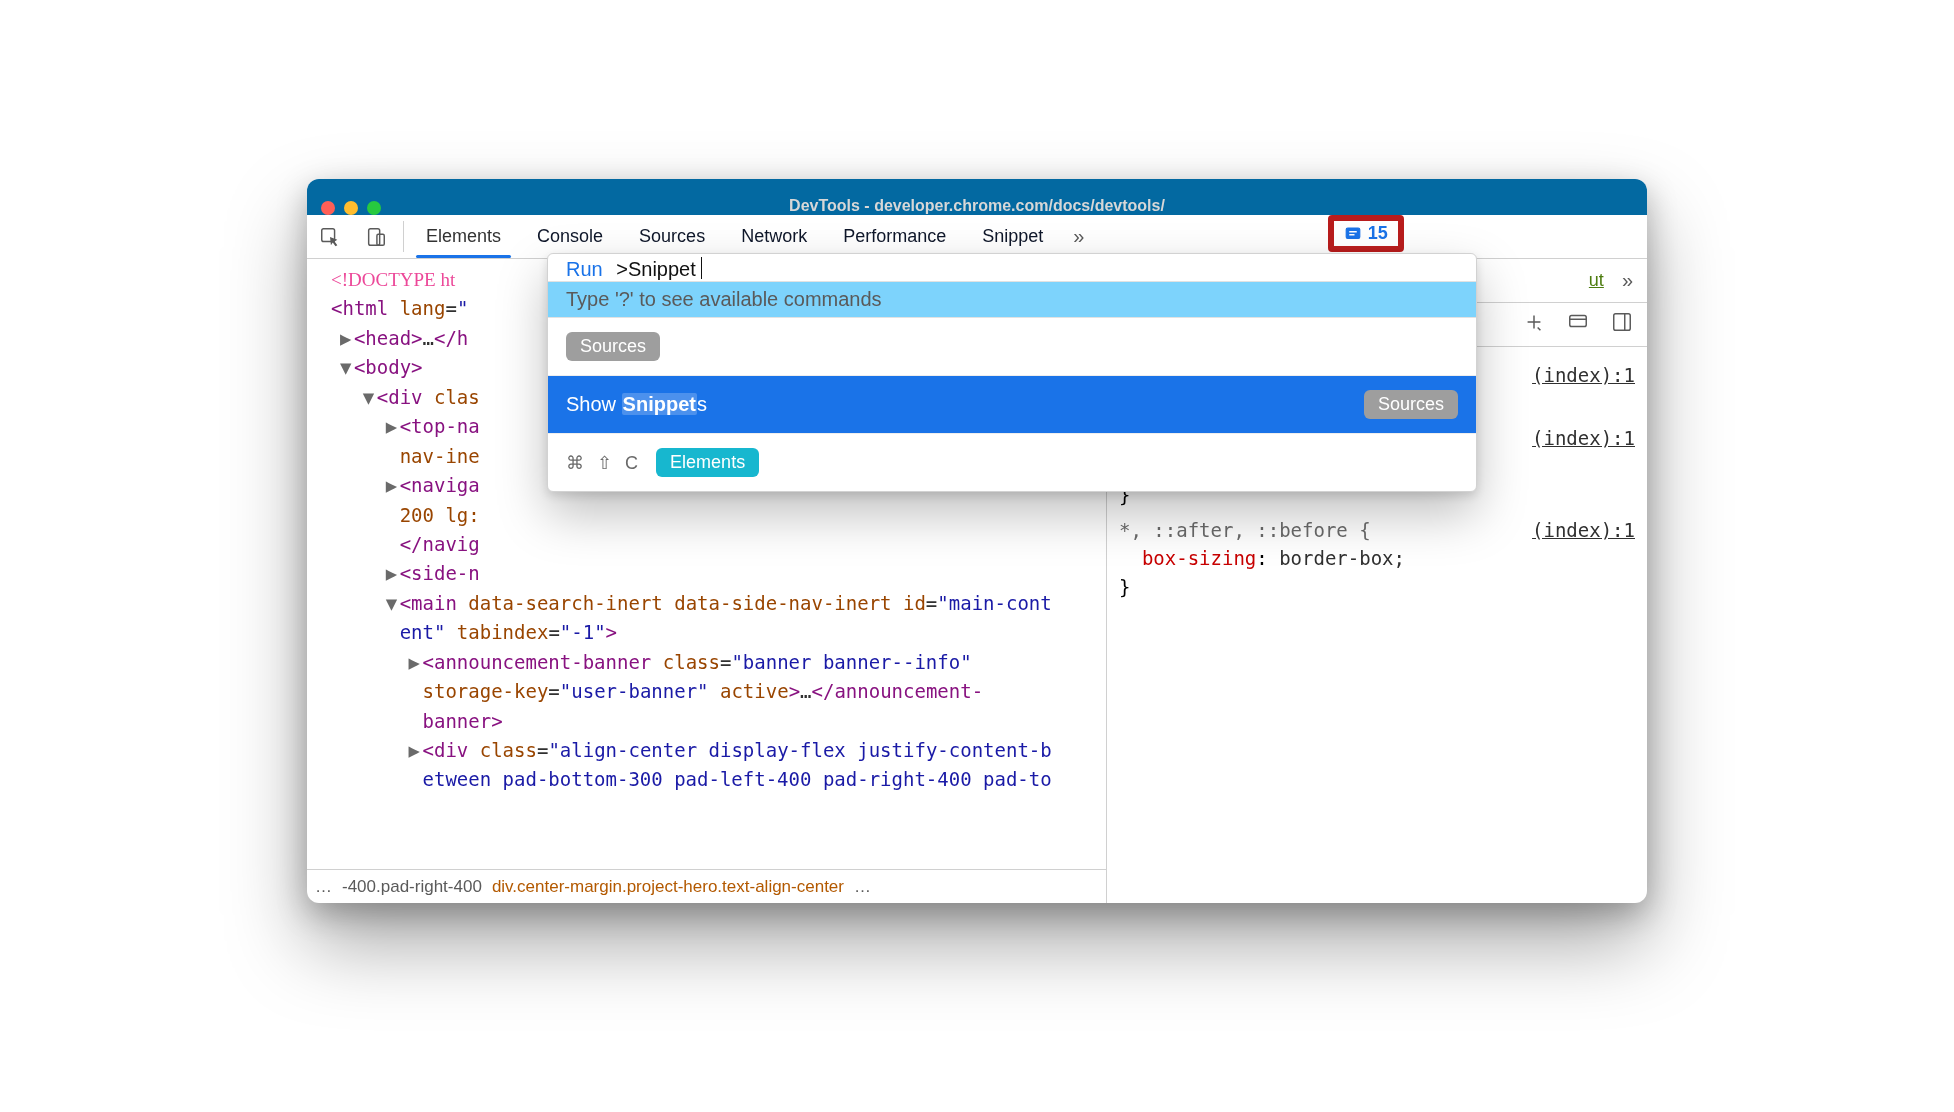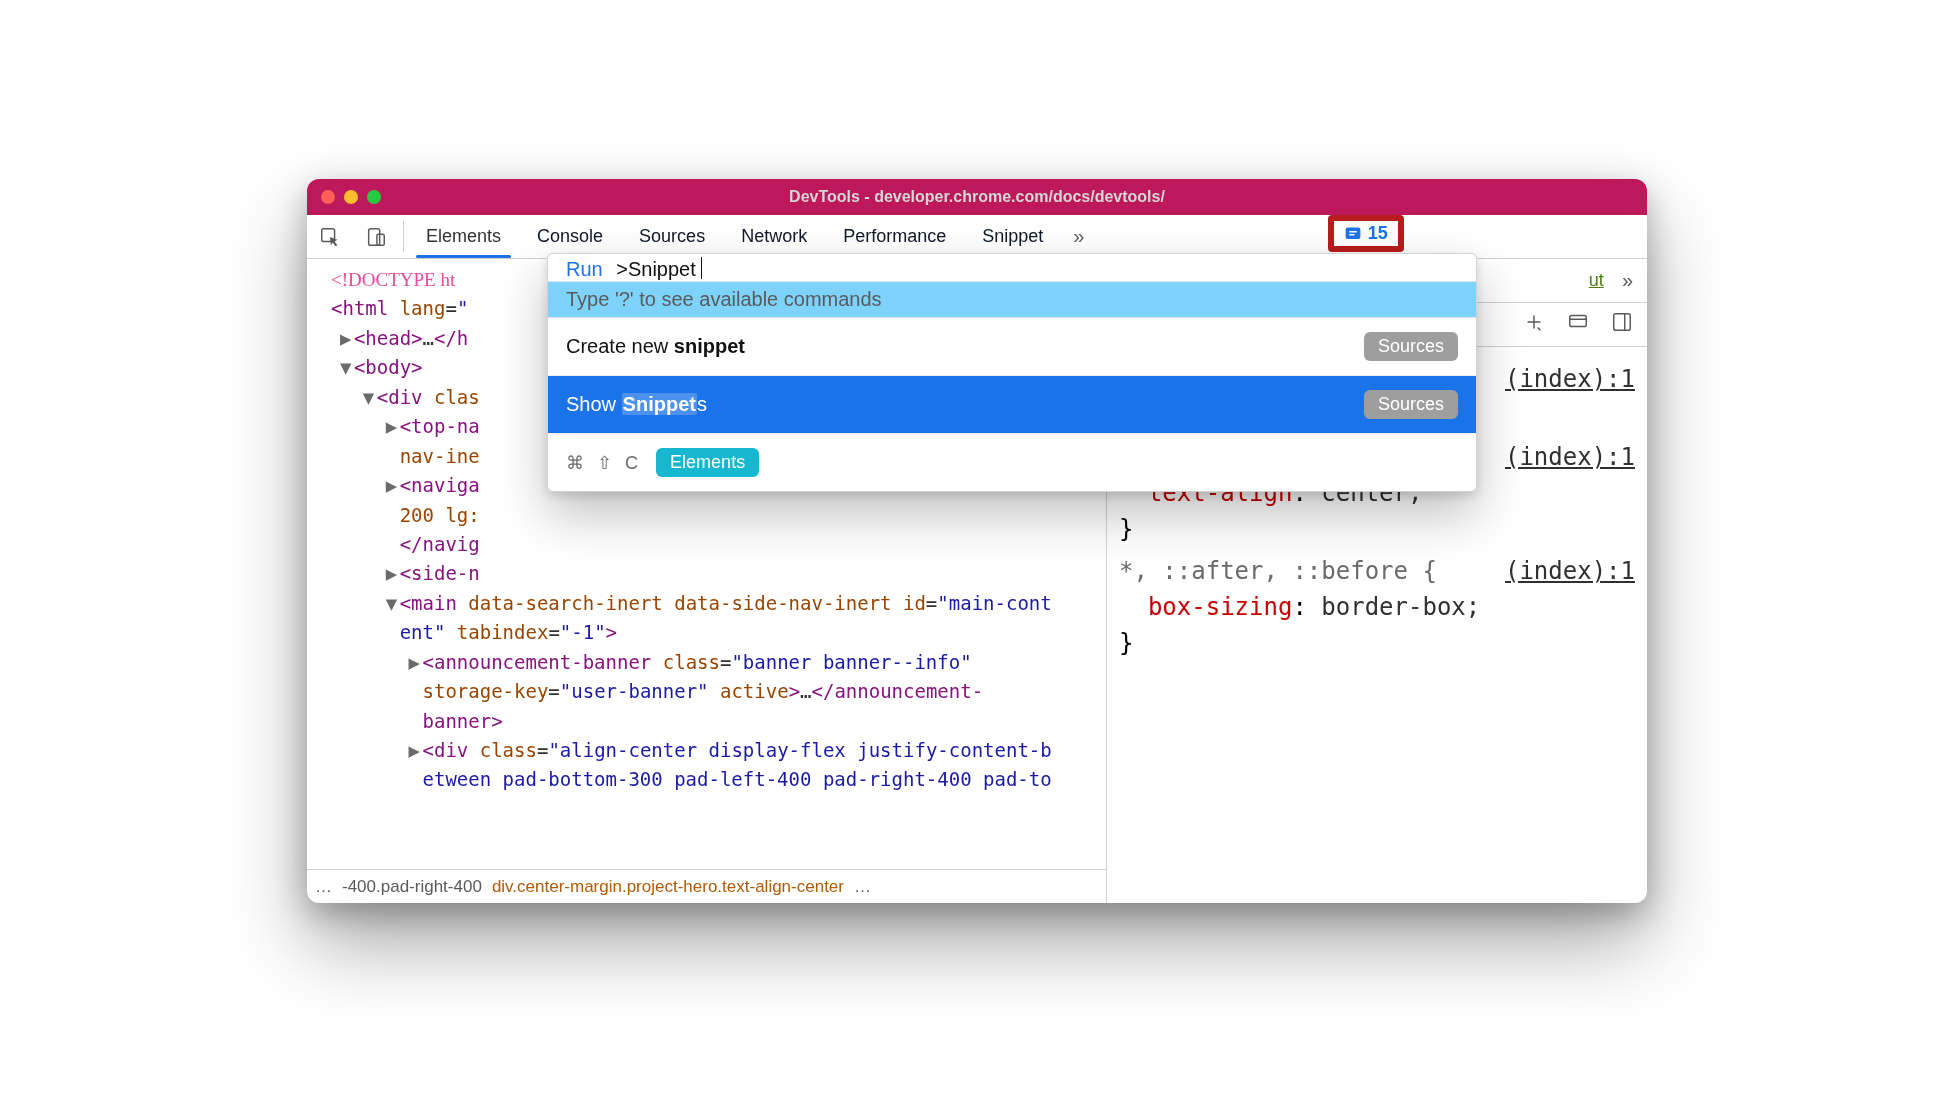--- a/index.html
+++ b/index.html
@@ -22,23 +22,23 @@
     background: #fff;
     border-radius: 12px;
     box-shadow: 0 40px 80px rgba(0,0,0,.35), 0 10px 30px rgba(0,0,0,.25);
     overflow: hidden;
     display: flex;
     flex-direction: column;
   }
   
   .titlebar {
     height: 36px;
-    background: #be185d;
+    background: #0369a1;
     display: flex;
-    align-items: center;
+    align-items: flex-end;
     padding: 0 14px;
     position: relative;
   }
   .traffic { display: flex; gap: 9px; }
   .dot { width: 14px; height: 14px; border-radius: 50%; }
   .dot.red { background:#ff5f56; }
   .dot.yellow { background:#ffbd2e; }
   .dot.green { background:#27c93f; }
   .titlebar .title {
     position: absolute; left:0; right:0;
@@ -122,21 +122,21 @@
   
   .rtoolbar {
     height:44px; border-bottom:1px solid #d0d0d0;
     display:flex; align-items:center; justify-content:flex-end;
     gap:18px; padding:0 14px; color:#5a5a5a;
   }
   .rtoolbar .rtab { color:#4d7c0f;text-decoration:underline; }
   .css {
     flex:1; overflow:hidden;
     font-family: Menlo, Consolas, monospace;
-    font-size:24px; line-height:1.5;
+    font-size:19px; line-height:1.5;
     padding:14px 12px;
   }
   .css .src { float:right; color:#303030; text-decoration: underline; }
   .css .sel { color:#6a6a6a; }
   .css .prop { color:#c80000; }
   .css .valc { color:#303030; }
   .css .rule { clear:both; margin-bottom:6px; }
   .css .truncated .prop { text-decoration: line-through wavy #c80000; text-decoration-thickness:1px; }
   
   .palette {
@@ -309,21 +309,20 @@
     <div class="palette">
       <div class="p-input">
         <span class="run">Run</span>
         <span>&nbsp;</span>
         <span class="q">&gt;Snippet</span>
         <span class="cursor"></span>
       </div>
       <div class="p-help">Type '?' to see available commands</div>
       <div id="palette-items">
           <div class="p-item">
-            <span class="lbl">Create new <b>snippet</b></span>
             <span class="badge">Sources</span>
           </div>
           <div class="p-item selected">
             <span class="lbl">Show <b>Snippet</b>s</span>
             <span class="badge">Sources</span>
           </div>
           <div class="p-item">
             <span class="keys">⌘ ⇧ C</span>
             <span class="badge teal">Elements</span>
           </div>

